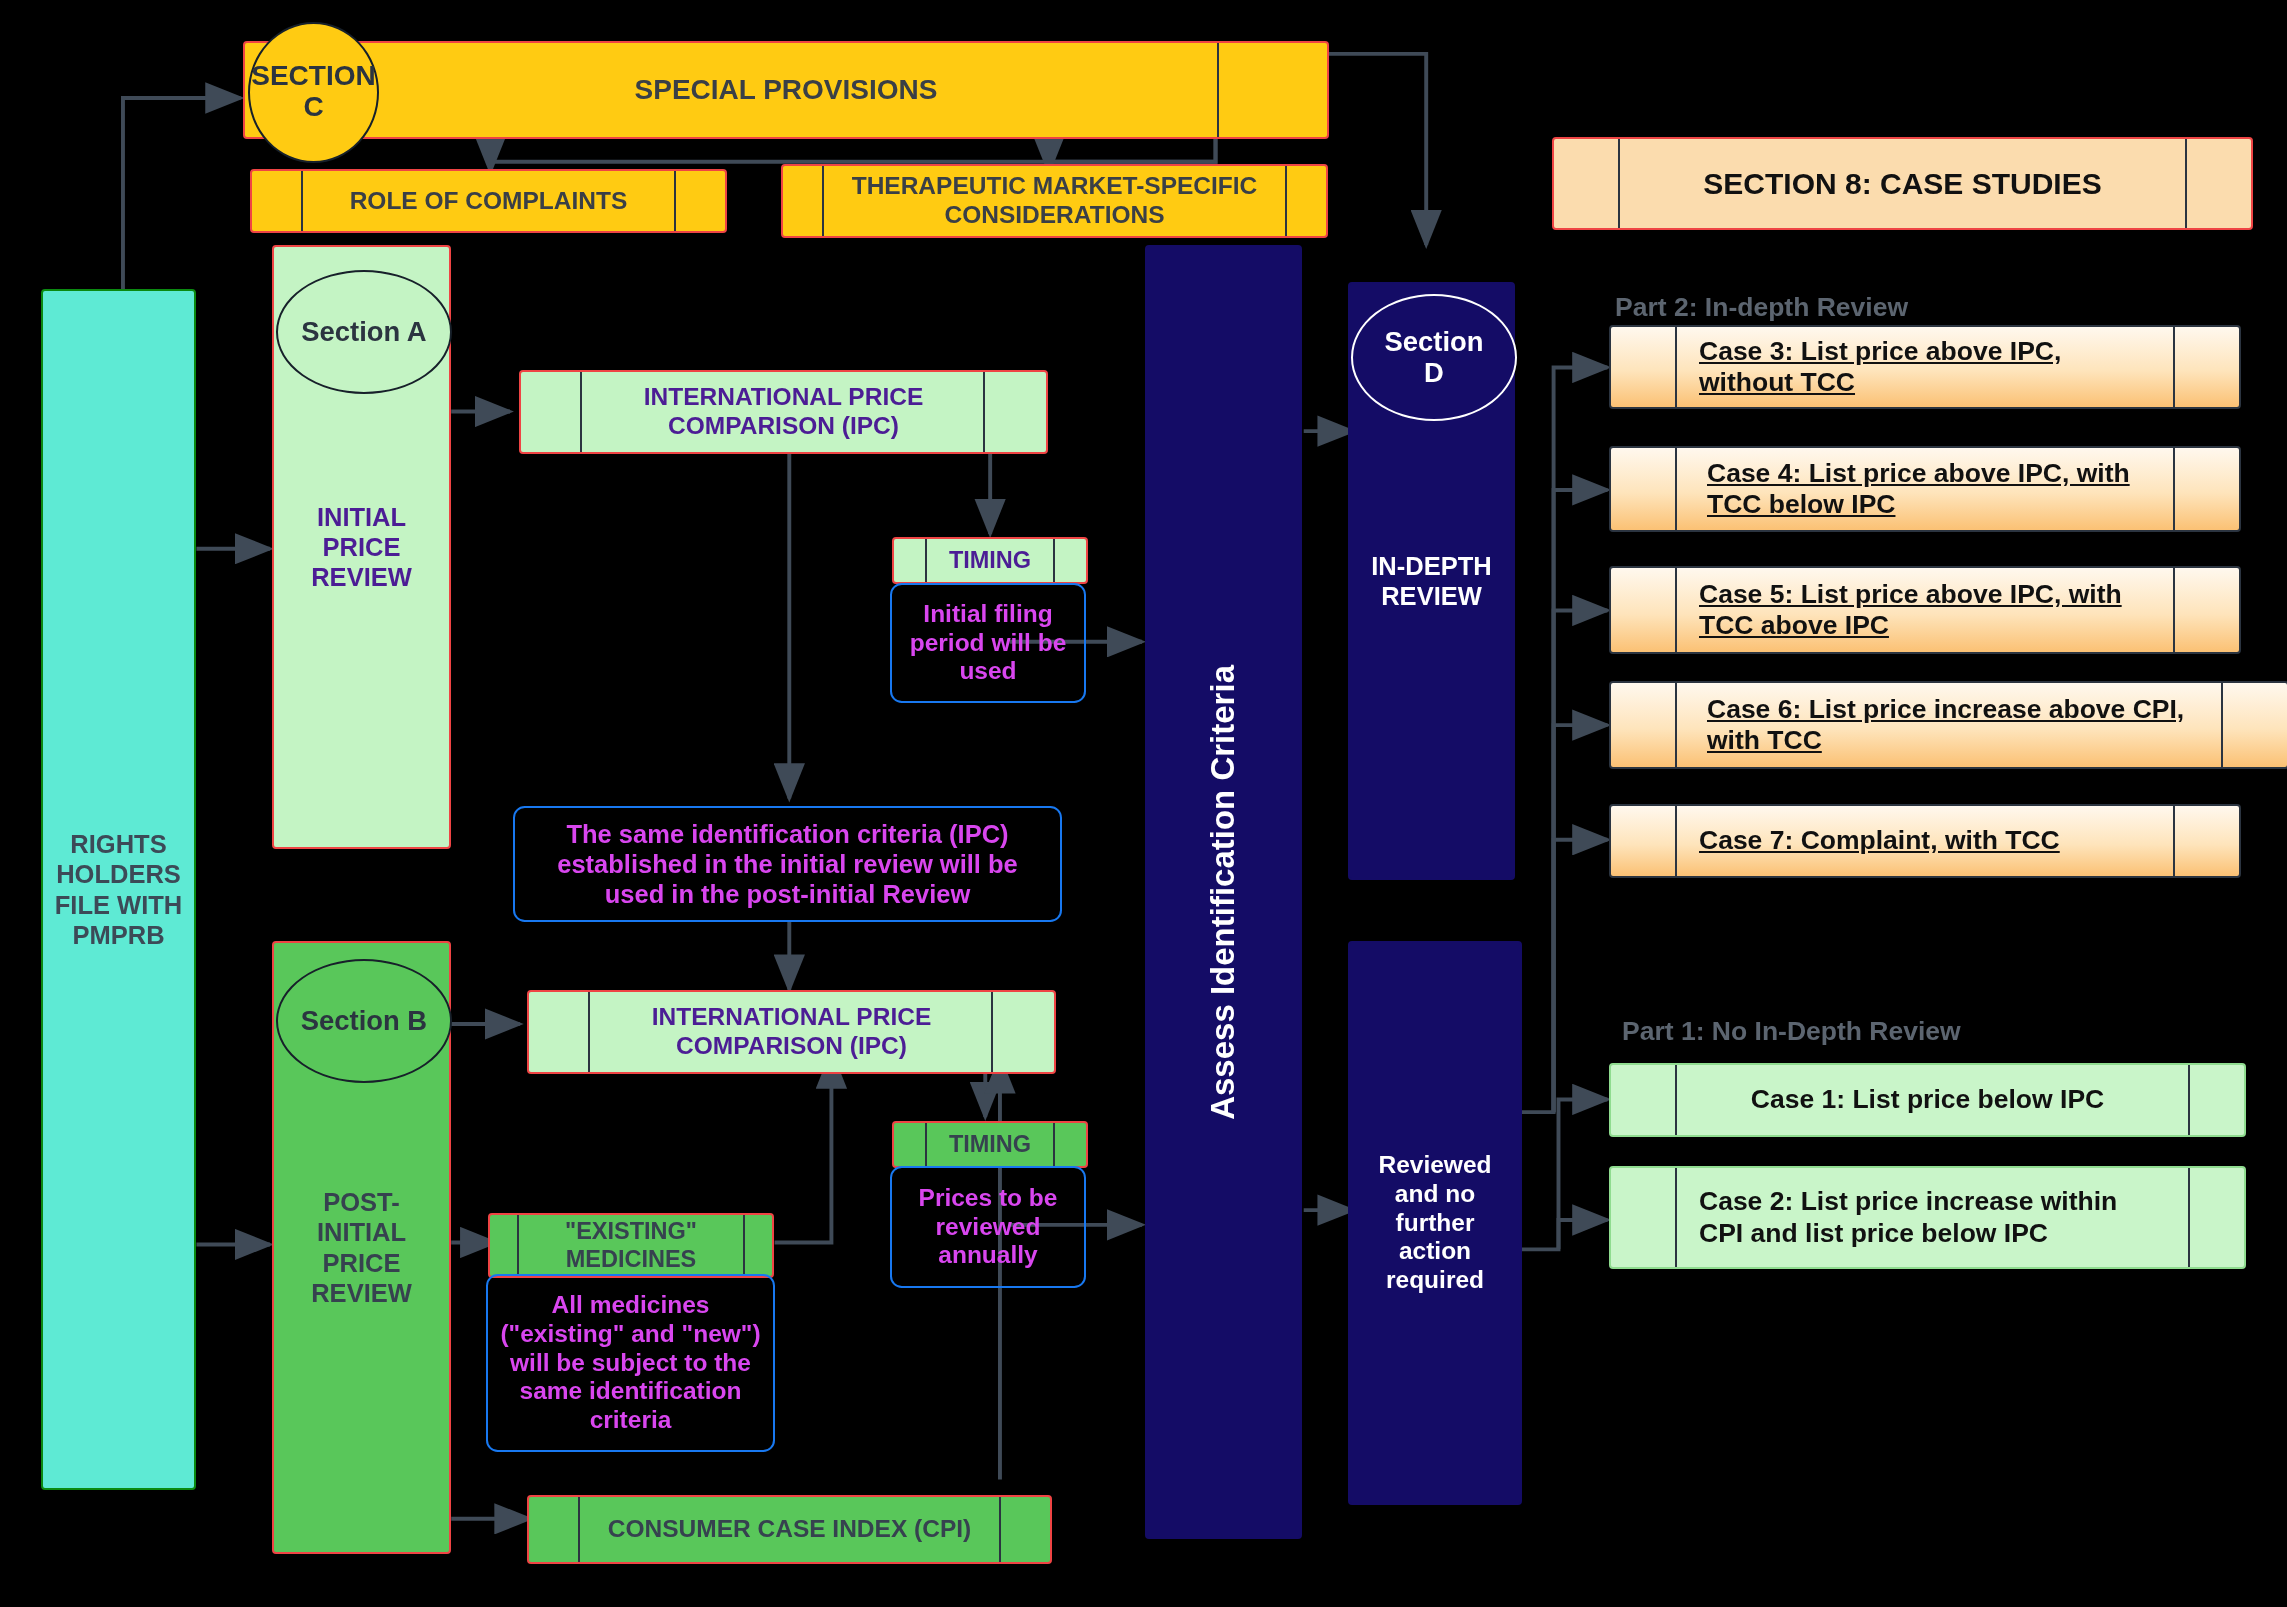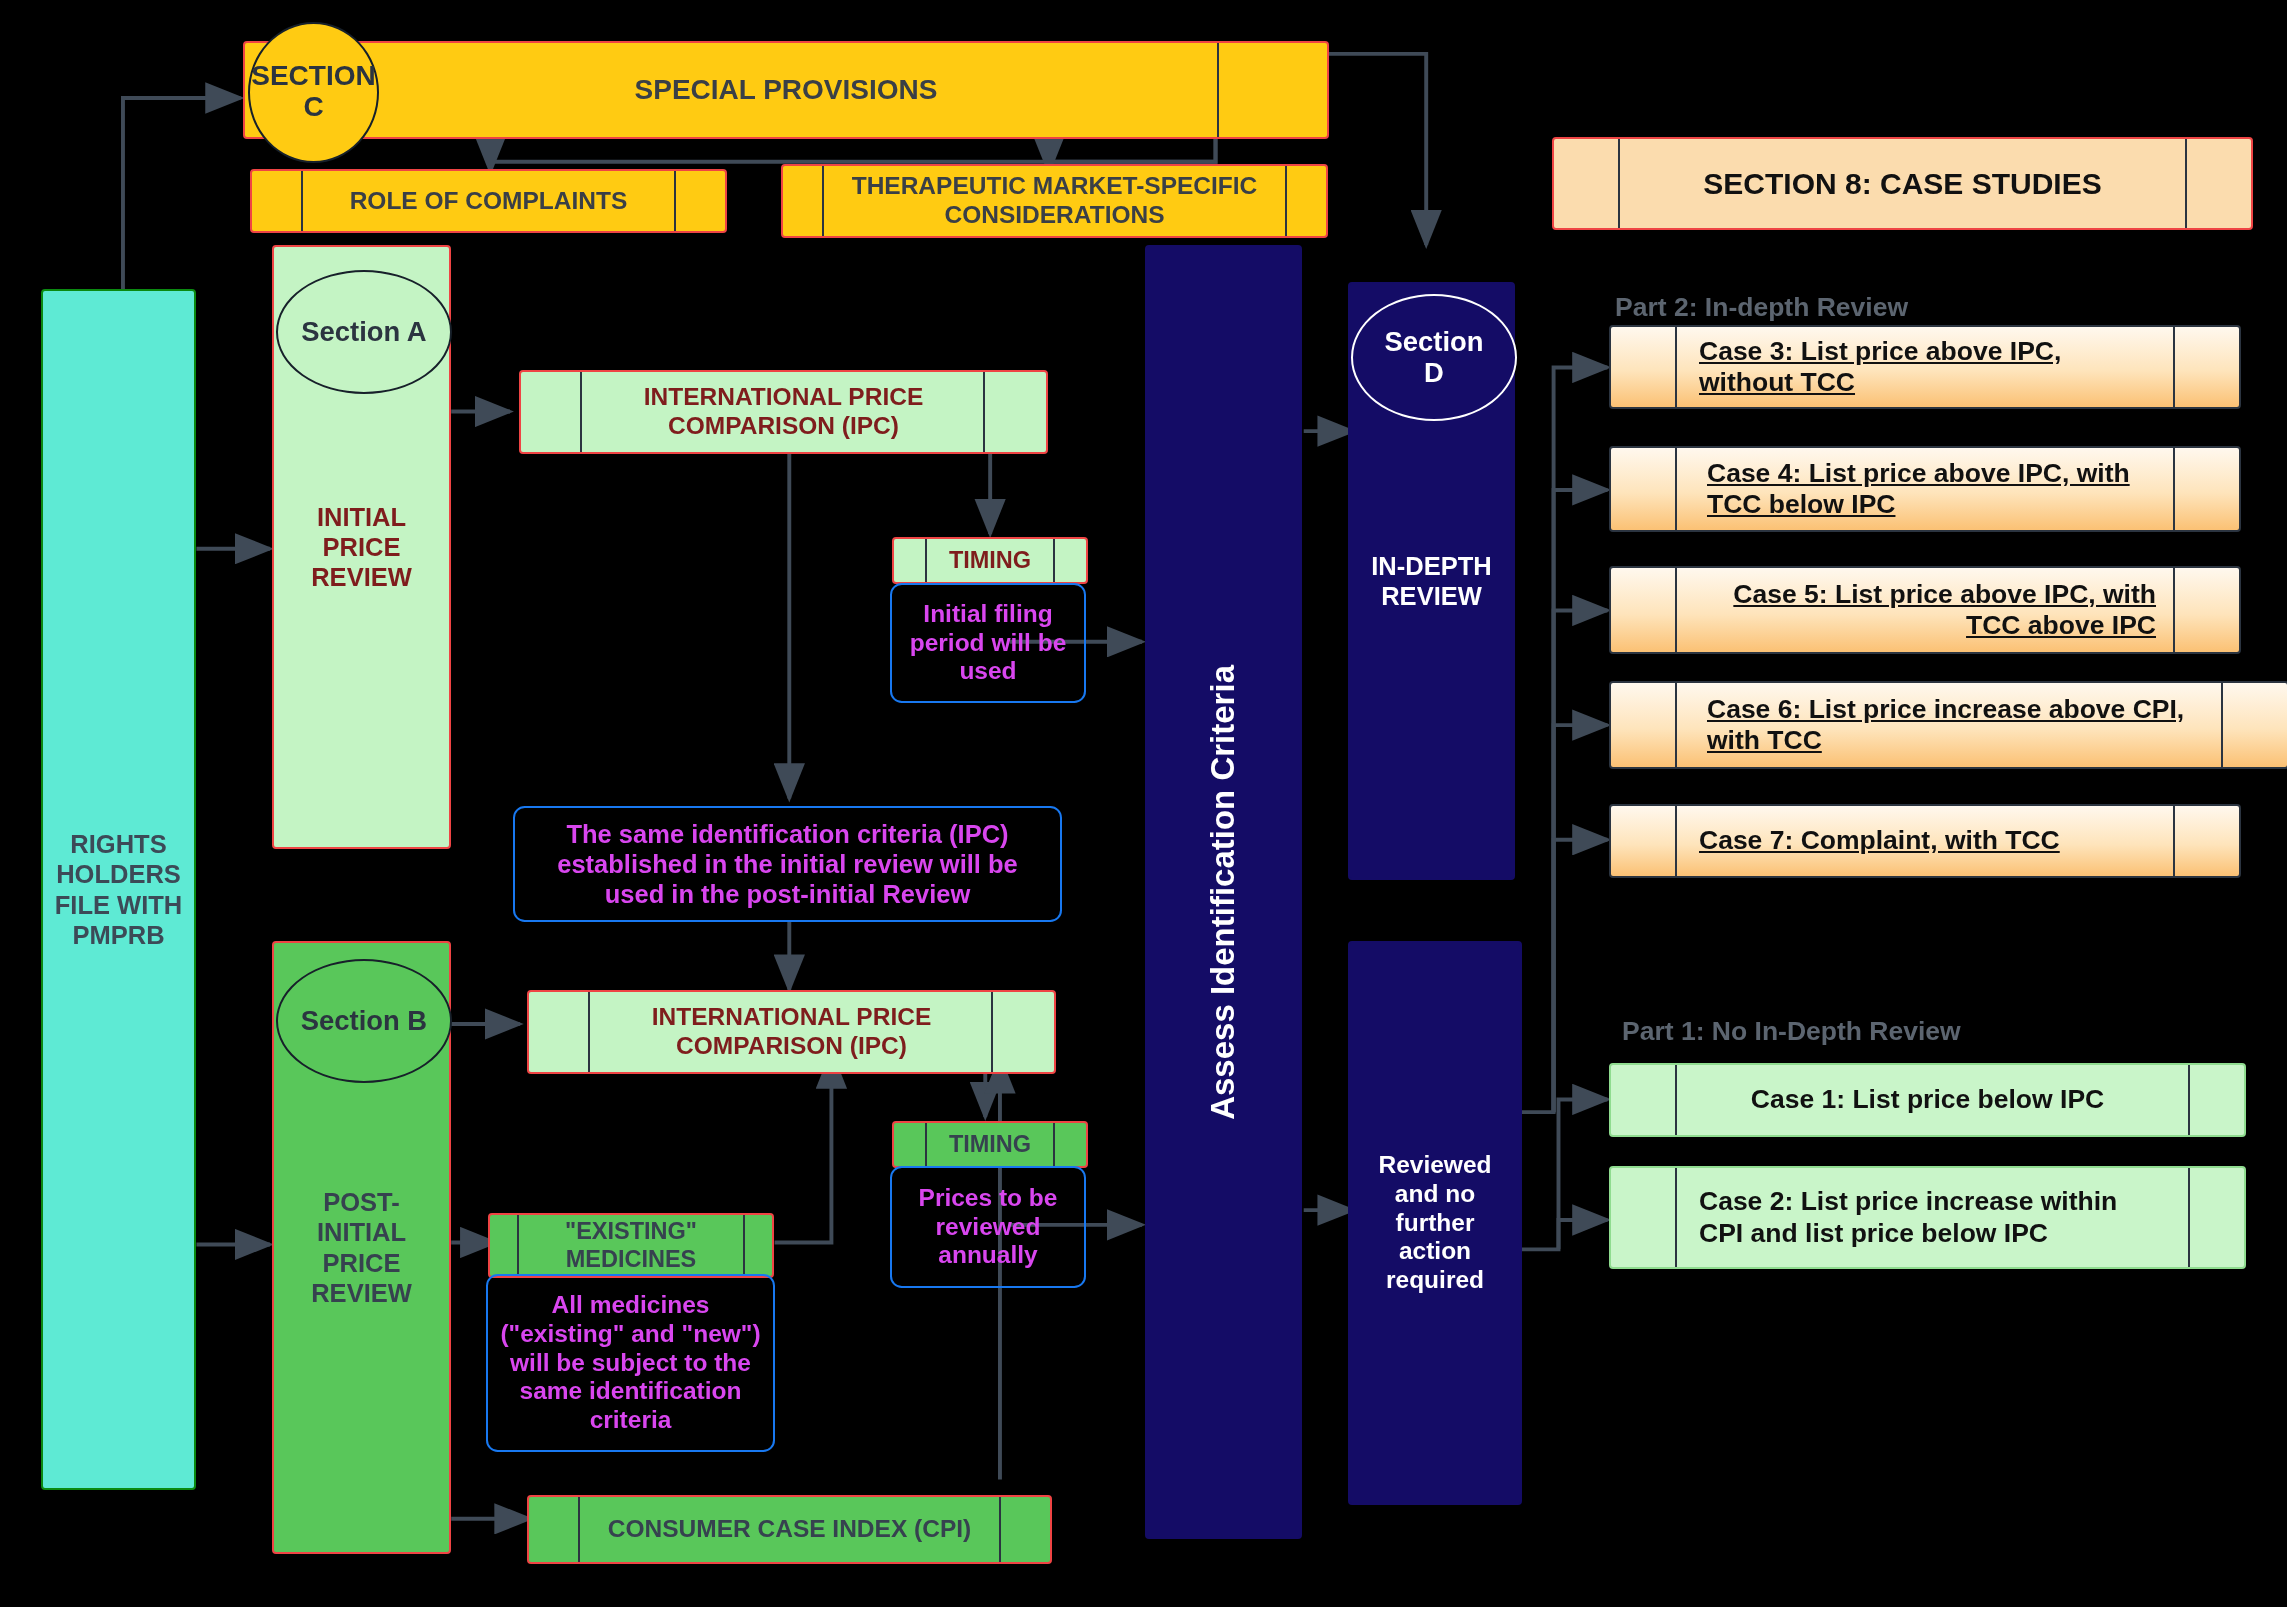--- a/index.html
+++ b/index.html
@@ -13,21 +13,21 @@
         border-radius:4px;color:#333d47;font-weight:bold;line-height:1.18;}
   
   .node.bars::before,.node.bars::after{
     content:"";position:absolute;top:0;bottom:0;width:0;border-left:2px solid #2b3440;
   }
   .node.bars::before{left:var(--lb,39px);}
   .node.bars::after{right:var(--rb,39px);}
 
   .yellow{background:#FFCB12;color:#3a3f46;}
   .greenDark{background:#5eead4;color:#3c4a57;border-color:#0b8a10;}
-  .greenPale{background:#C4F4C4;color:#7f1d1d;}
+  .greenPale{background:#C4F4C4;color:#4c1d95;}
   .greenMid{background:#59C75A;color:#36424f;}
   .navy{background:#140C66;color:#ffffff;border-color:#140C66;}
   .peach{background:#FBDCAE;color:#111;}
   .caseOrange{background:linear-gradient(180deg,#FFF8EE 0%,#FEE4BB 55%,#FBC174 100%);
                color:#111;border-color:#2b3440;text-decoration:underline;}
   .caseGreen{background:#C9F5C9;color:#111;border-color:#8fdc8f;}
   .note{background:transparent;border:2.9px solid #1878F0;border-radius:11.8px;color:#d946ef;}
 
   .circle{position:absolute;border-radius:50%;border:2px solid #17202a;
           display:flex;align-items:center;justify-content:center;text-align:center;
@@ -198,21 +198,21 @@
 
   <div class="node bars caseOrange" style="left:1609px;top:325px;width:632px;height:84px;font-size:26.5px;--lb:64px;--rb:64px;
               justify-content:flex-start;text-align:left;padding-left:88px;padding-right:83px;">
     <span>Case 3: List price above IPC, without TCC</span>
   </div>
   <div class="node bars caseOrange" style="left:1609px;top:446px;width:632px;height:86px;font-size:26.5px;--lb:64px;--rb:64px;
               justify-content:flex-start;text-align:left;padding-left:96px;padding-right:83px;">
     <span>Case 4: List price above IPC, with TCC below IPC</span>
   </div>
   <div class="node bars caseOrange" style="left:1609px;top:566px;width:632px;height:88px;font-size:26.5px;--lb:64px;--rb:64px;
-              justify-content:flex-start;text-align:right;padding-left:88px;padding-right:83px;">
+              justify-content:flex-start;text-align:left;padding-left:88px;padding-right:83px;">
     <span>Case 5: List price above IPC, with TCC above IPC</span>
   </div>
   <div class="node bars caseOrange" style="left:1609px;top:681px;width:680px;height:88px;font-size:26.5px;--lb:64px;--rb:64px;
               justify-content:flex-start;text-align:left;padding-left:96px;padding-right:83px;">
     <span>Case 6: List price increase above CPI, with TCC</span>
   </div>
   <div class="node bars caseOrange" style="left:1609px;top:804px;width:632px;height:74px;font-size:26.5px;--lb:64px;--rb:64px;
               justify-content:flex-start;text-align:left;padding-left:88px;padding-right:83px;">
     <span>Case 7: Complaint, with TCC</span>
   </div>

